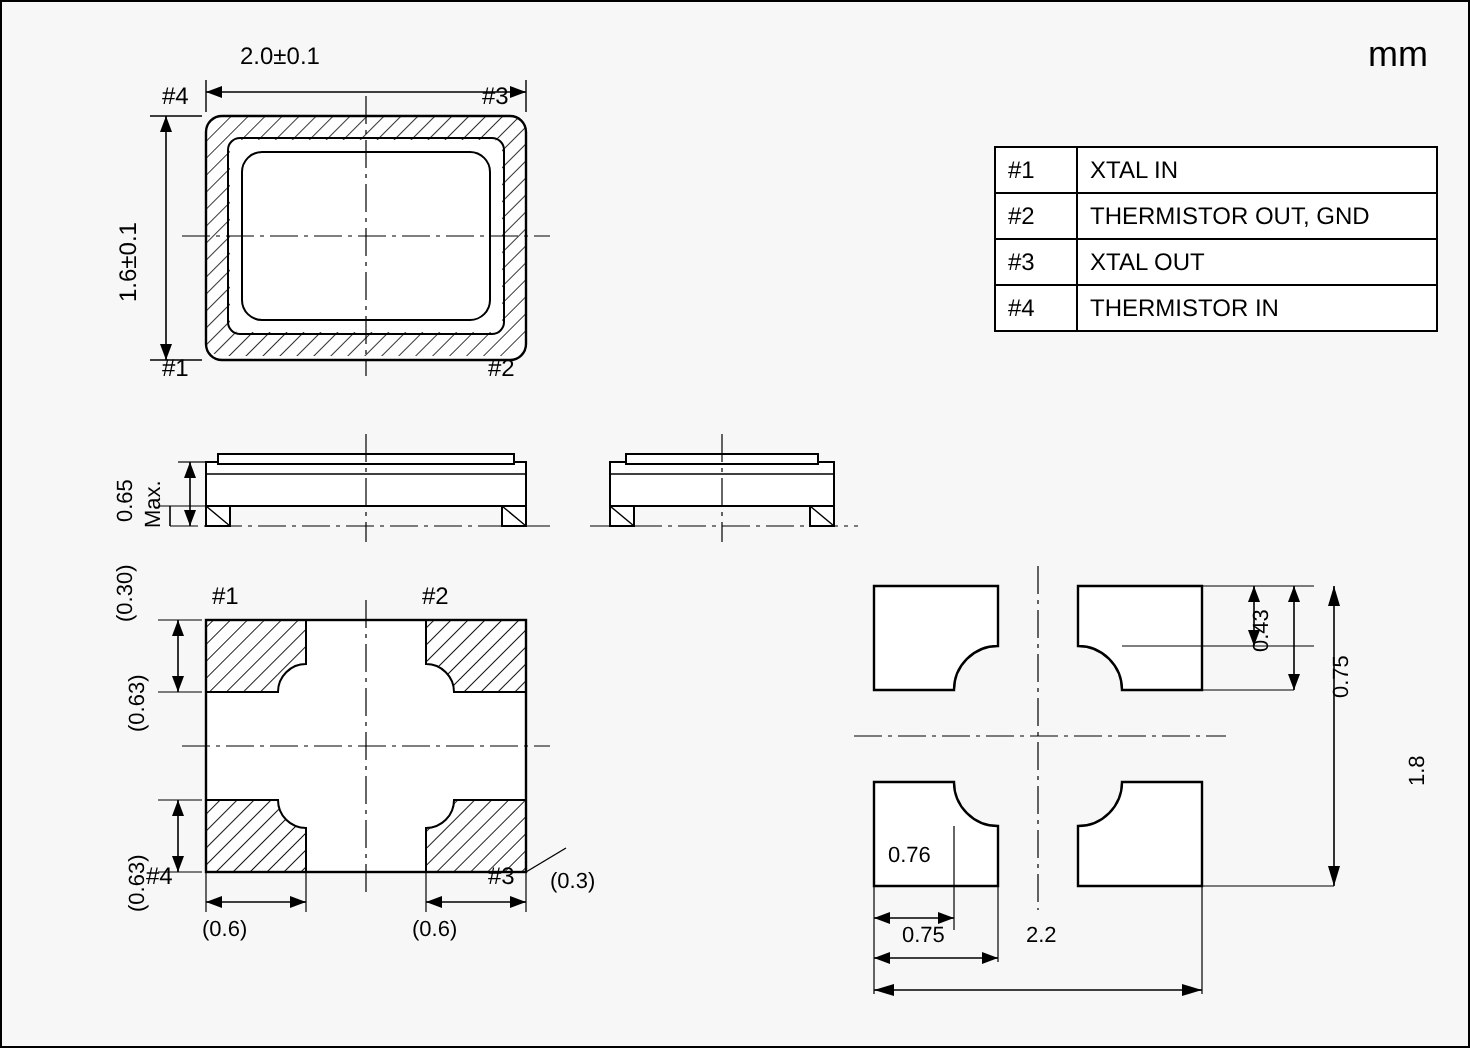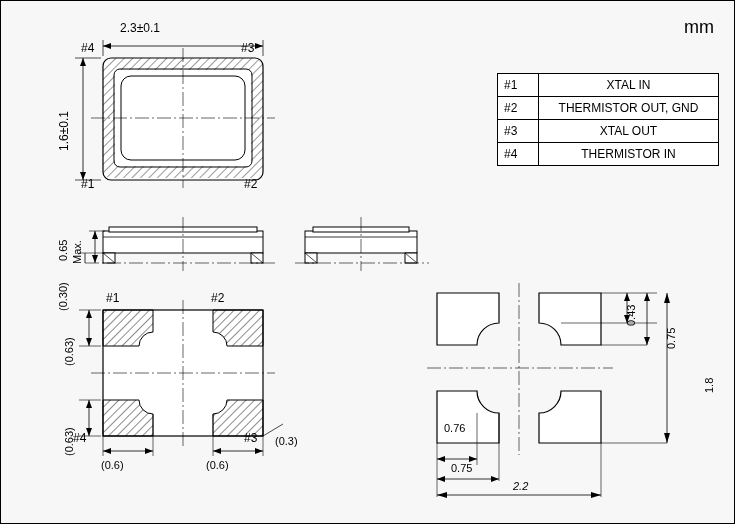--- a/index.html
+++ b/index.html
@@ -5,21 +5,21 @@
   html,body{margin:0;padding:0;background:#fff;}
   body{font-family:"Liberation Sans",sans-serif;}
   #page{position:relative;width:735px;height:524px;background:#f7f7f7;border:1px solid #000;box-sizing:border-box;overflow:hidden;}
   .abs{position:absolute;}
   .txt{font-size:12px;color:#000;white-space:nowrap;}
   .txt-sm{font-size:11px;}
   .txt-lg{font-size:18px;}
   .rot{transform-origin:left top;}
   svg{display:block;}
   table.term{border-collapse:collapse;background:#fff;}
-  table.term td{border:1px solid #000;font-size:12px;padding:2px 6px;height:18px;text-align:center;}
+  table.term td{border:1px solid #000;font-size:12px;padding:2px 6px;height:18px;}
   table.term td.idx{width:28px;text-align:left;}
   .title{font-size:14px;}
 </style>
 </head>
 <body>
 
 <div id="page">
 
   <div class="abs txt txt-lg" style="left:683px;top:16px;">mm</div>
 
@@ -47,21 +47,21 @@
       <polygon points="42,10 50,7 50,13" fill="#000"></polygon>
       <polygon points="202,10 194,7 194,13" fill="#000"></polygon>
 
       <line x1="14" y1="22" x2="40" y2="22" stroke="#000" stroke-width="0.7"></line>
       <line x1="14" y1="144" x2="40" y2="144" stroke="#000" stroke-width="0.7"></line>
       <line x1="22" y1="22" x2="22" y2="144" stroke="#000" stroke-width="0.8"></line>
       <polygon points="22,22 19,30 25,30" fill="#000"></polygon>
       <polygon points="22,144 19,136 25,136" fill="#000"></polygon>
     </svg>
   </div>
-  <div class="abs txt" style="left:119px;top:20px;">2.3±0.1</div>
+  <div class="abs txt" style="left:119px;top:20px;">2.0±0.1</div>
   <div class="abs txt rot" style="left:56px;top:150px;transform:rotate(-90deg);">1.6±0.1</div>
   <div class="abs txt" style="left:80px;top:40px;">#4</div>
   <div class="abs txt" style="left:240px;top:40px;">#3</div>
   <div class="abs txt" style="left:80px;top:176px;">#1</div>
   <div class="abs txt" style="left:243px;top:176px;">#2</div>
 
   <table class="term abs" style="left:496px;top:72px;width:222px;">
     <tbody>
       <tr>
         <td class="idx">#1</td>
@@ -228,15 +228,15 @@
       <line x1="16" y1="212" x2="180" y2="212" stroke="#000" stroke-width="0.8"></line>
       <polygon points="16,212 26,209 26,215" fill="#000"></polygon>
       <polygon points="180,212 170,209 170,215" fill="#000"></polygon>
     </svg>
   </div>
   <div class="abs txt txt-sm rot" style="left:624px;top:325px;transform:rotate(-90deg);">0.43</div>
   <div class="abs txt txt-sm rot" style="left:664px;top:348px;transform:rotate(-90deg);">0.75</div>
   <div class="abs txt txt-sm rot" style="left:702px;top:392px;transform:rotate(-90deg);">1.8</div>
   <div class="abs txt txt-sm" style="left:443px;top:421px;">0.76</div>
   <div class="abs txt txt-sm" style="left:450px;top:461px;">0.75</div>
-  <div class="abs txt txt-sm" style="left:512px;top:479px;font-style:italic;">2.2</div>
+  <div class="abs txt txt-sm" style="left:512px;top:461px;">2.2</div>
 
 </div>
 
 </body></html>

